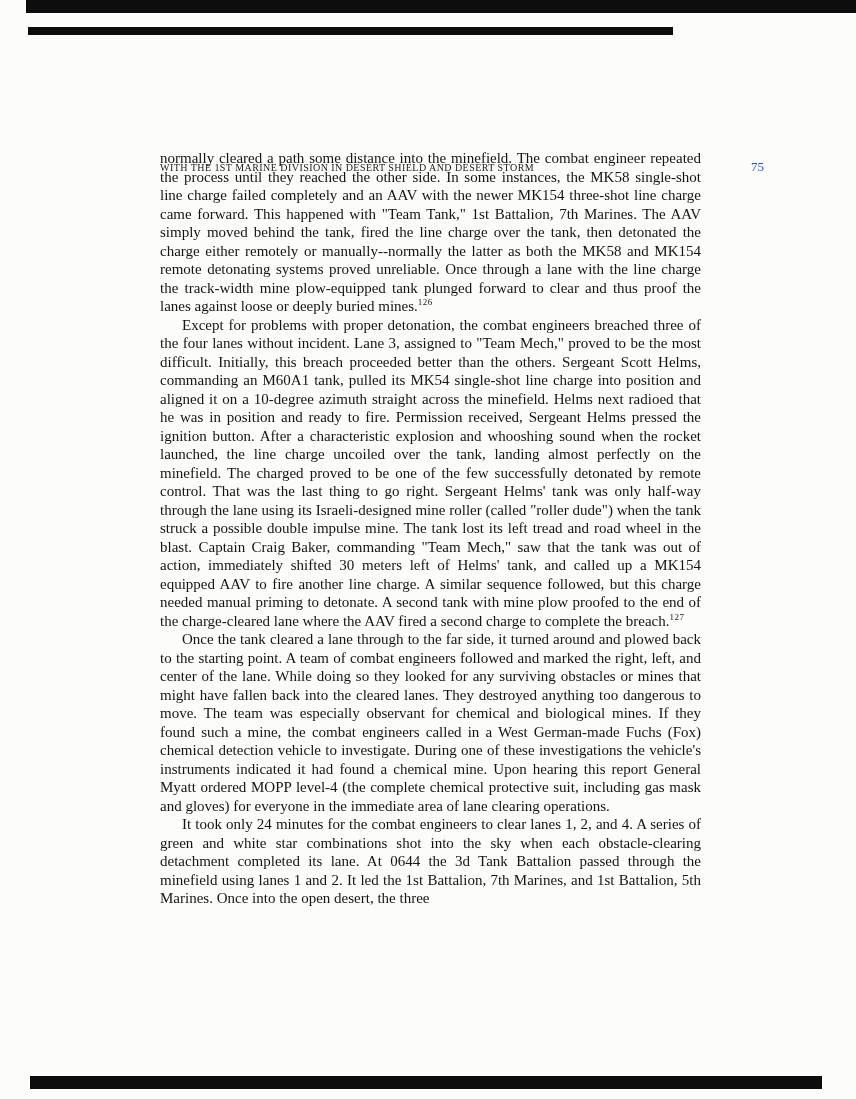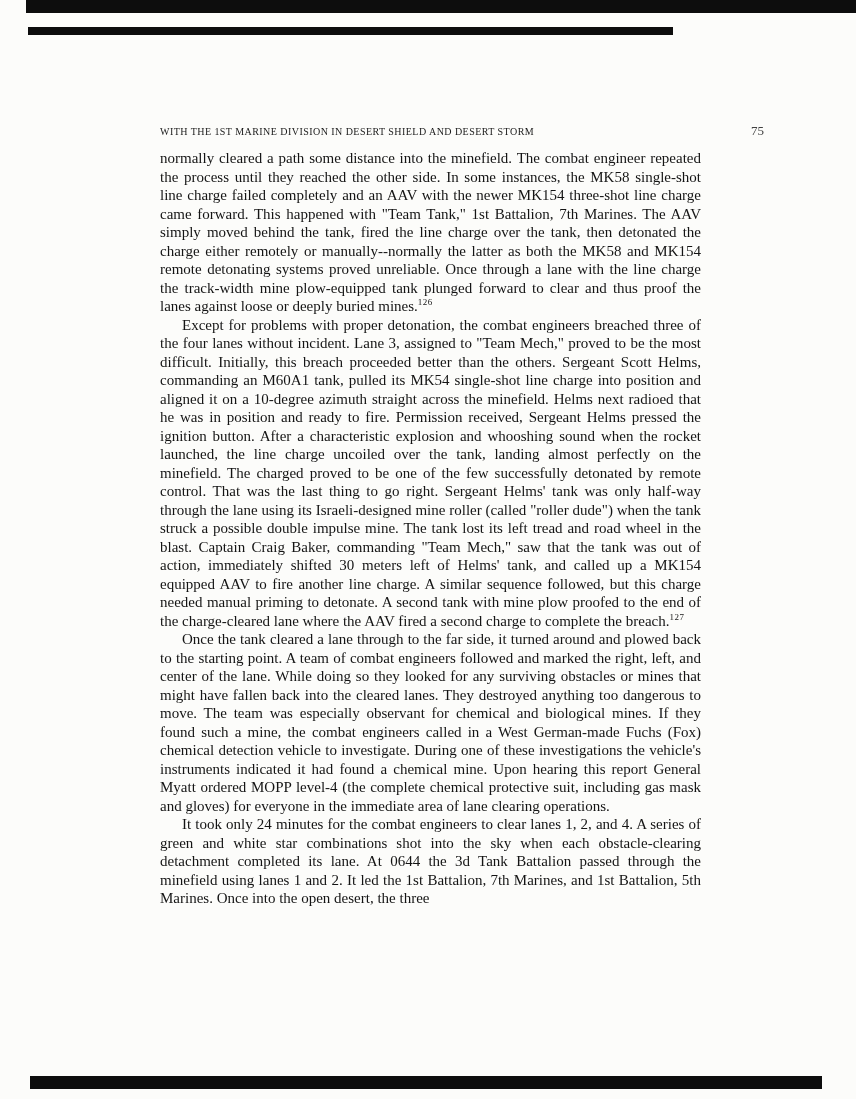--- a/index.html
+++ b/index.html
@@ -31,21 +31,22 @@
     align-items: baseline;
   }
   .running-title {
     font-size: 10px;
     letter-spacing: 0.45px;
     color: #1a1a1a;
     white-space: nowrap;
   }
   .page-number {
     font-size: 13px;
-    color: #404040;
+    color: #1d4ed8;
+    margin-top: 36px;
   }
 
   .body-text {
     position: absolute;
     top: 149px;
     left: 160px;
     width: 541px;
     font-size: 15px;
     line-height: 18.5px;
     text-align: justify;

